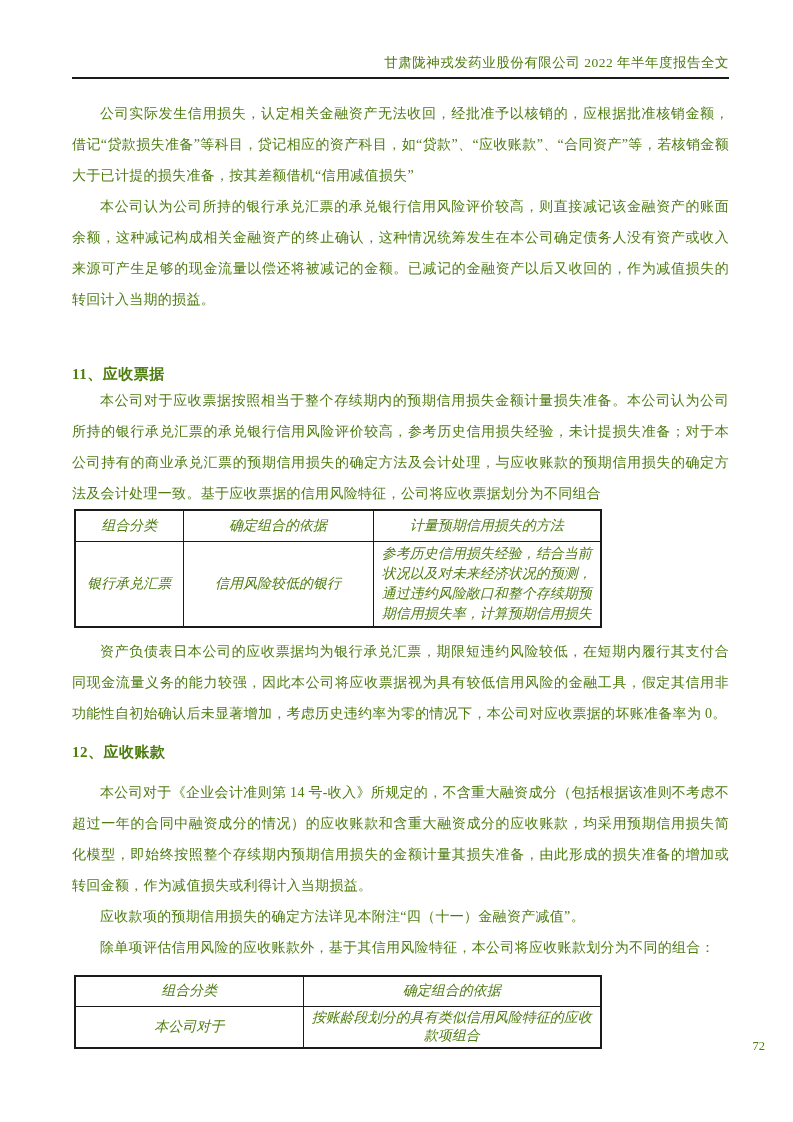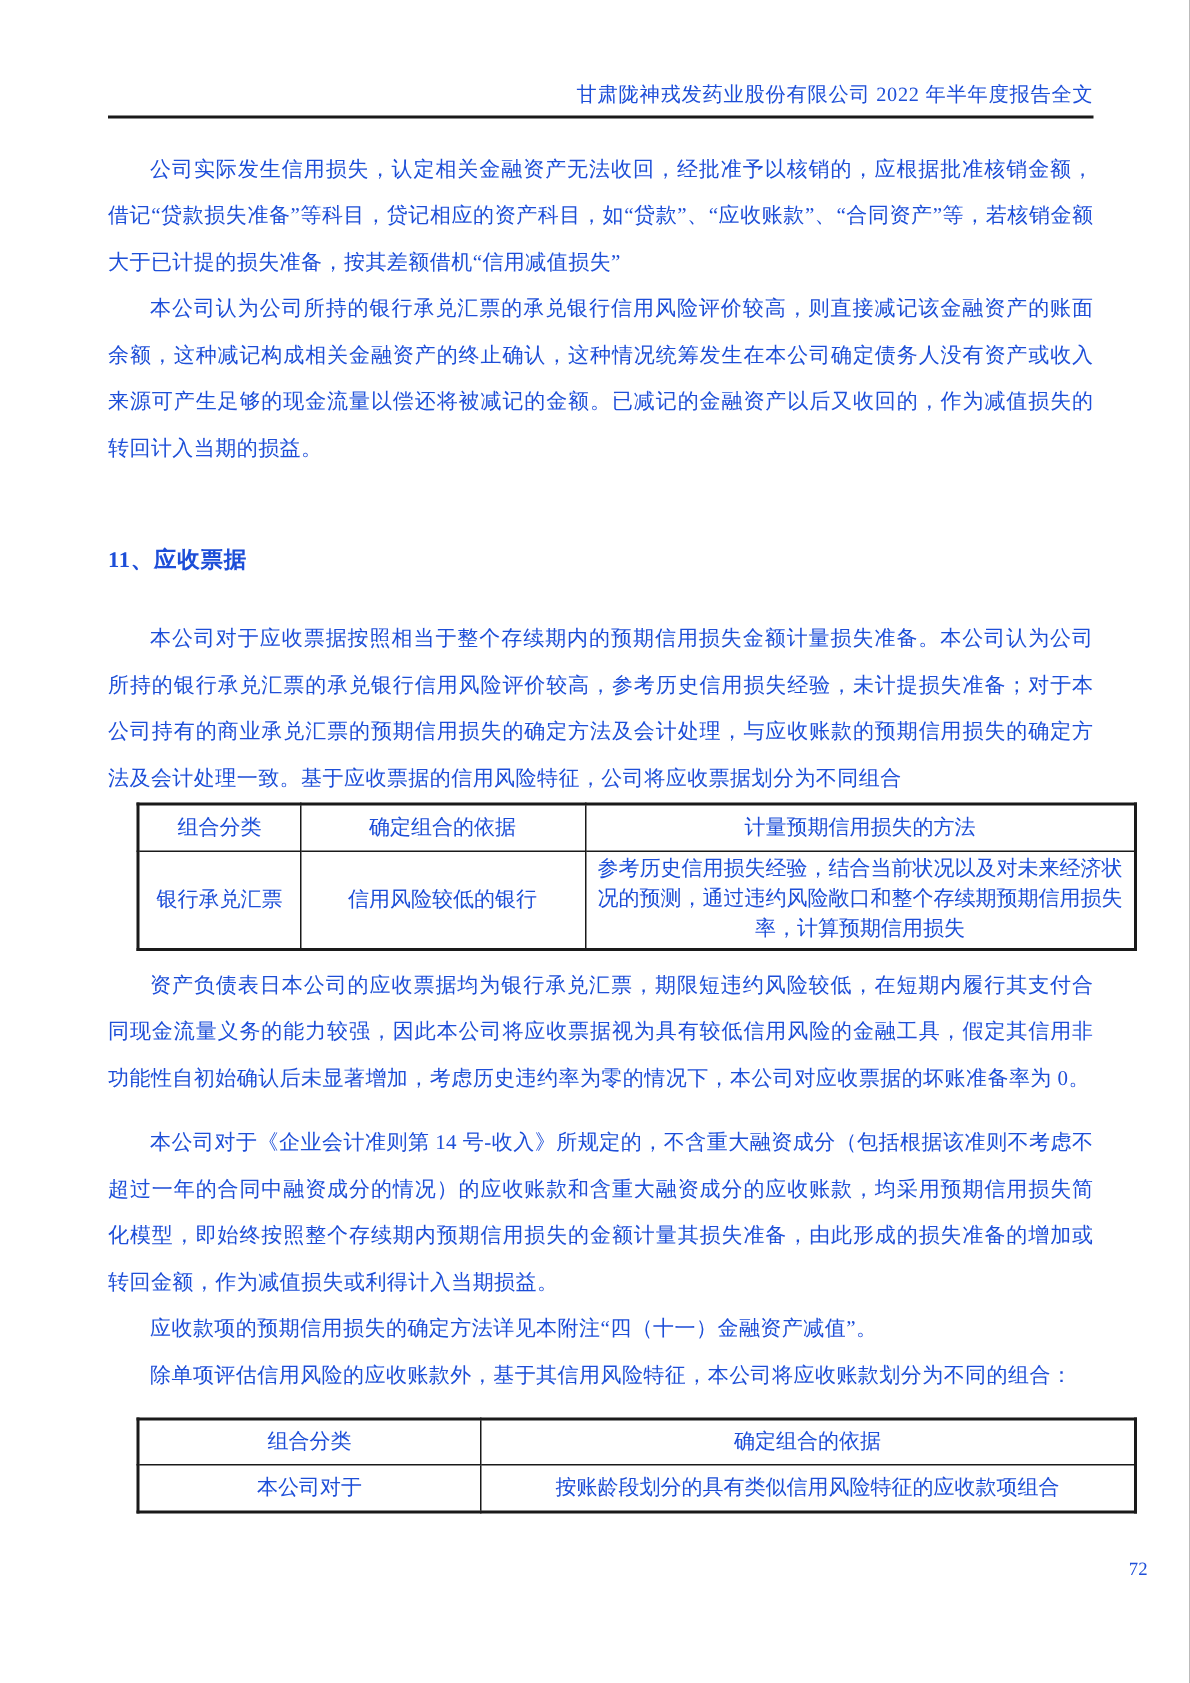--- a/index.html
+++ b/index.html
@@ -4,21 +4,21 @@
 <style>
   html,body { margin:0; padding:0; background:#888; }
   .page {
     width:793px; height:1122px;
     background:#ffffff;
     margin:0 auto;
     position:relative;
     box-sizing:border-box;
     padding:0 64px 0 72px;
     font-family:"Liberation Serif","DejaVu Serif",serif;
-    color:#1d4ed8;
+    color:#4d7c0f;
     overflow:hidden;
   }
   .header {
     padding-top:54px;
     padding-bottom:5px;
     text-align:right;
     font-size:13.5px;
     letter-spacing:0.5px;
     border-bottom:2px solid #1a1a1a;
   }
@@ -33,29 +33,30 @@
   .mt19 { margin-top:19px; }
   .mt6  { margin-top:8px; }
   .mt12 { margin-top:12px; }
   .heading {
     margin:0;
     font-size:15px;
     font-weight:bold;
     line-height:22px;
     letter-spacing:0.5px;
   }
-  .h11 { margin-top:48px; margin-bottom:26px; }
+  .h11 { margin-top:48px; }
   .h12 { margin-top:12px; margin-bottom:14px; }
   table.tbl {
     border-collapse:collapse;
     table-layout:fixed;
-    width:667px;
-    margin-left:19px;
+    width:528px;
+    margin-left:2px;
     border:2px solid #1a1a1a;
     font-size:14px;
+    font-style:italic;
   }
   table.tbl th, table.tbl td {
     border:1px solid #1a1a1a;
     font-weight:normal;
     padding:2px 5px;
     box-sizing:border-box;
   }
   table.tbl th {
     text-align:center;
     height:31px;
@@ -114,20 +115,21 @@
       <tr>
         <td>银行承兑汇票</td>
         <td>信用风险较低的银行</td>
         <td class="method-cell">参考历史信用损失经验，结合当前状况以及对未来经济状况的预测，通过违约风险敞口和整个存续期预期信用损失率，计算预期信用损失</td>
       </tr>
     </tbody>
   </table>
 
   <p class="para mt6">资产负债表日本公司的应收票据均为银行承兑汇票，期限短违约风险较低，在短期内履行其支付合同现金流量义务的能力较强，因此本公司将应收票据视为具有较低信用风险的金融工具，假定其信用非功能性自初始确认后未显著增加，考虑历史违约率为零的情况下，本公司对应收票据的坏账准备率为 0。</p>
 
+  <h2 class="heading h12">12、应收账款</h2>
 
   <p class="para mt12">本公司对于《企业会计准则第 14 号-收入》所规定的，不含重大融资成分（包括根据该准则不考虑不超过一年的合同中融资成分的情况）的应收账款和含重大融资成分的应收账款，均采用预期信用损失简化模型，即始终按照整个存续期内预期信用损失的金额计量其损失准备，由此形成的损失准备的增加或转回金额，作为减值损失或利得计入当期损益。</p>
   <p class="para">应收款项的预期信用损失的确定方法详见本附注“四（十一）金融资产减值”。</p>
   <p class="para">除单项评估信用风险的应收账款外，基于其信用风险特征，本公司将应收账款划分为不同的组合：</p>
 
   <table class="tbl tbl2 mt12" style="margin-top:12px">
     <colgroup>
         <col style="width:228px">
         <col>
       </colgroup>

